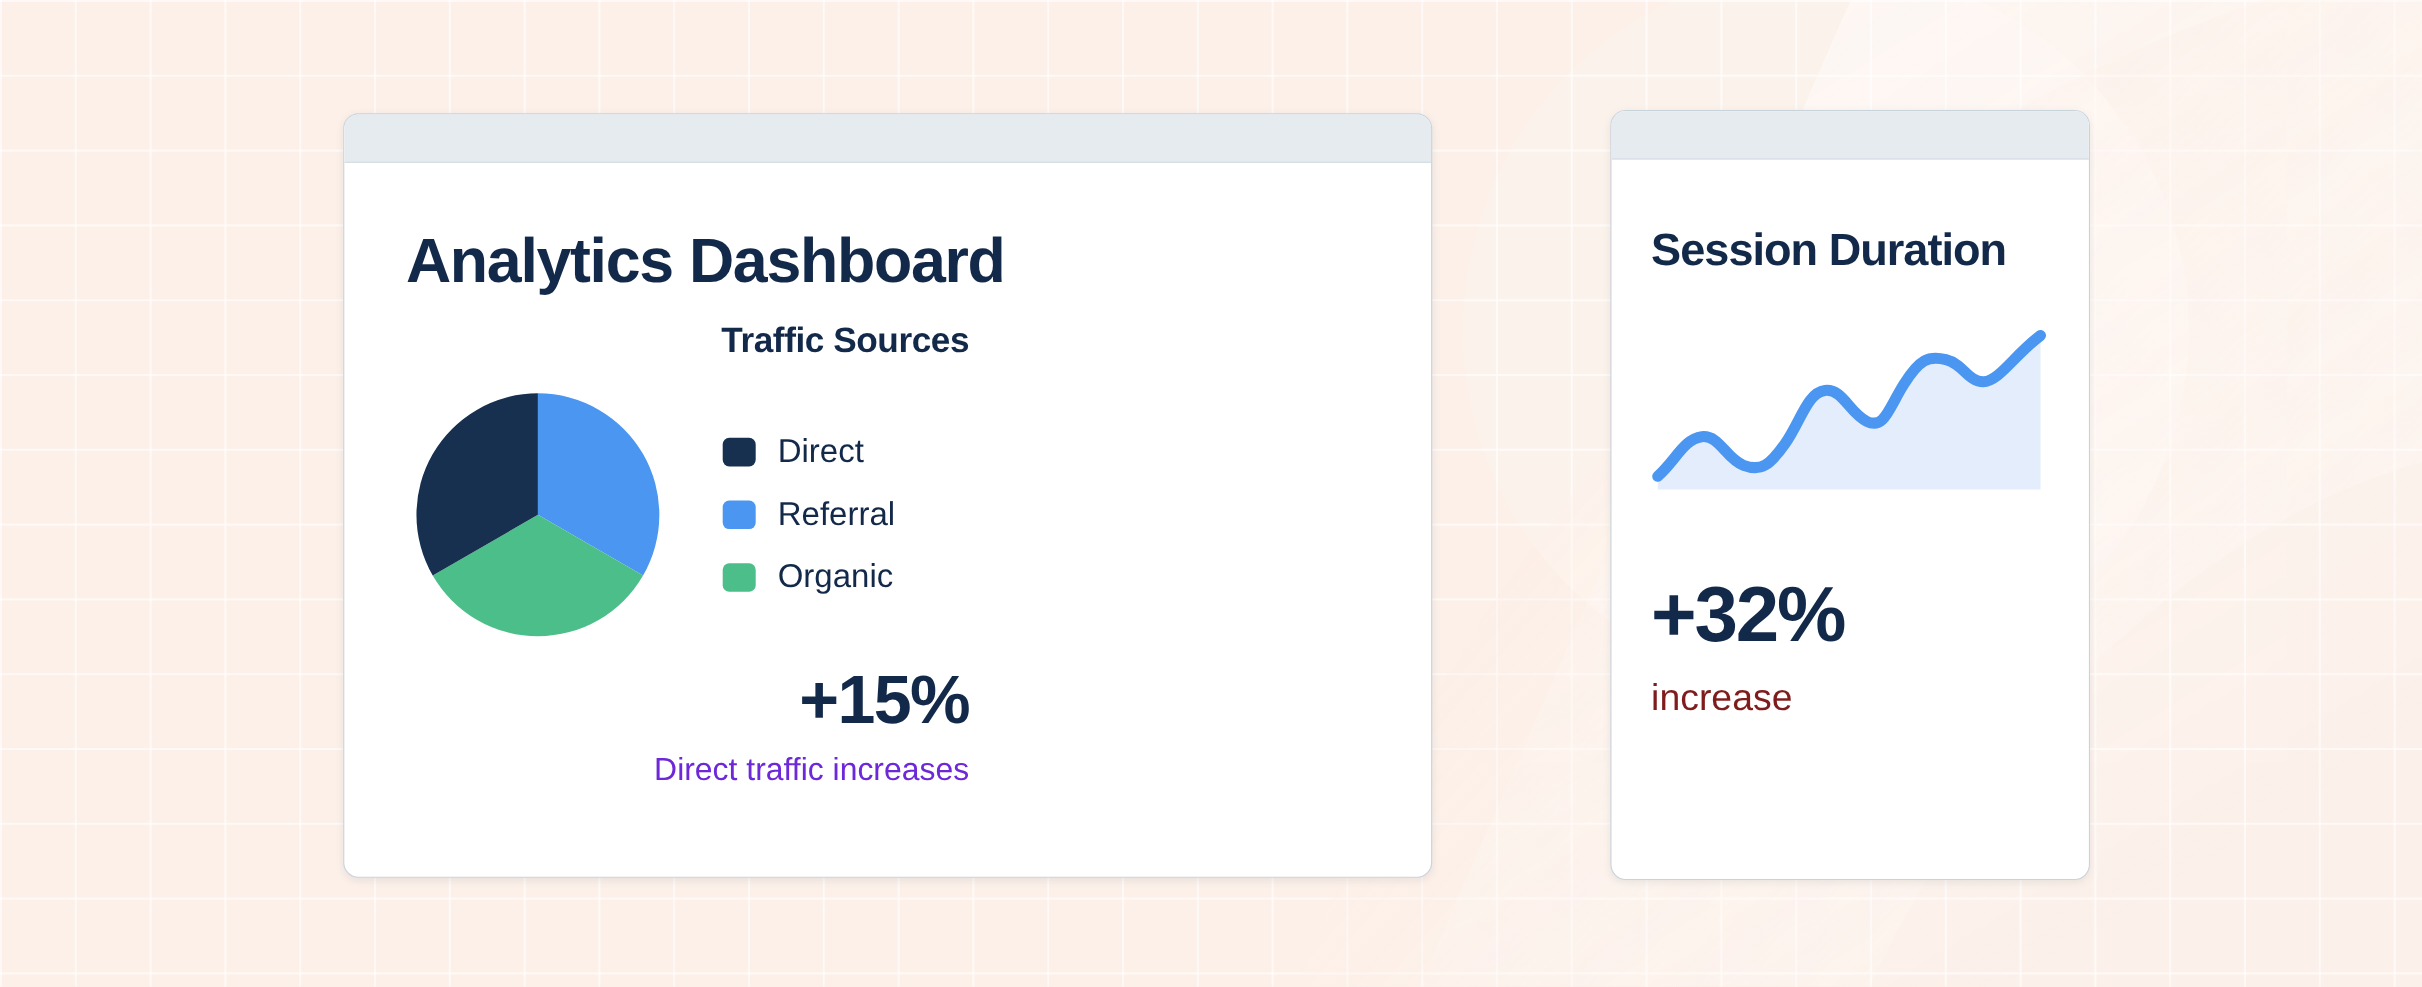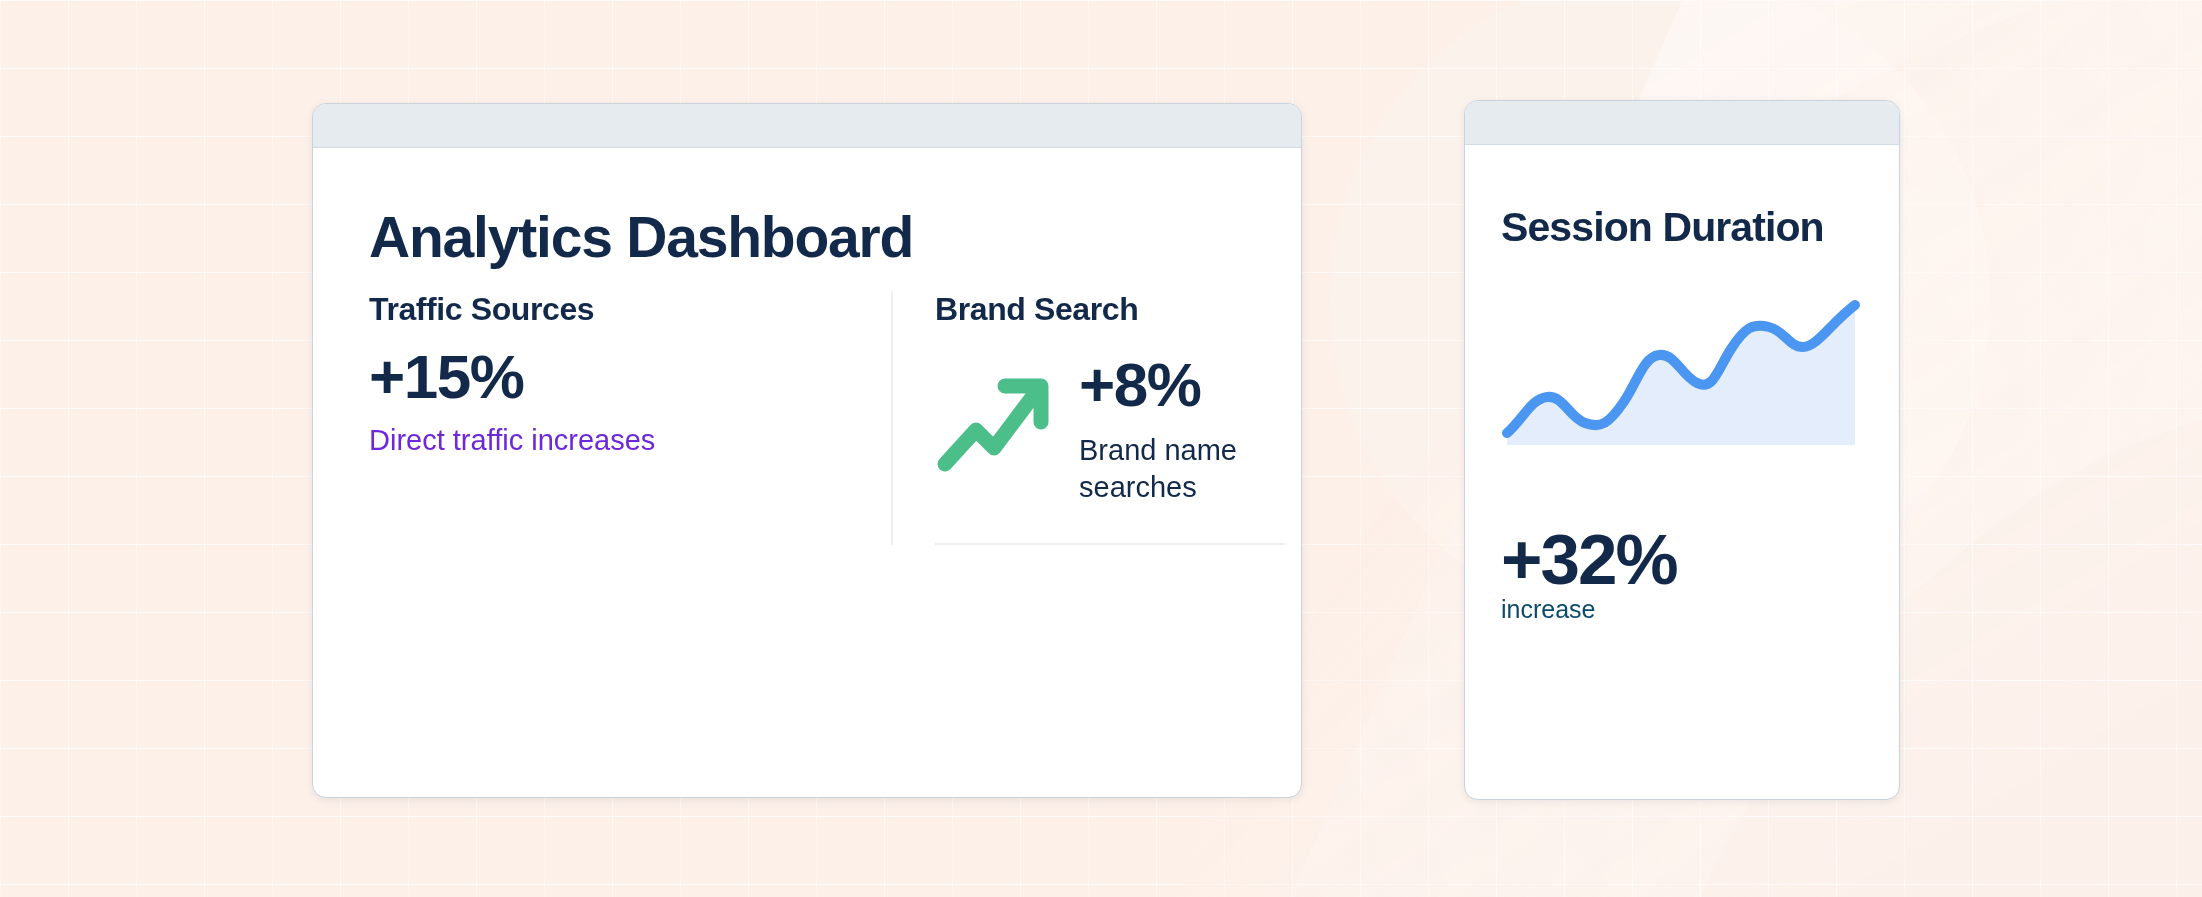--- a/index.html
+++ b/index.html
@@ -55,21 +55,21 @@
 
   
   #card-analytics { left:312px; top:103px; width:990px; height:695px; }
   #analytics-body { padding:34px 56px 0 56px; }
 
   #dashboard-title {
     font-size:57px; font-weight:700; color:#13294a;
     letter-spacing:-1.2px; line-height:1.06;
   }
 
-  #panels { display:flex; margin-top:24px; }
+  #panels { display:flex; margin-top:24px;text-align:right; }
 
   .panel-heading {
     font-size:32px; font-weight:700; color:#13294a;
     letter-spacing:-.4px;
   }
 
   #panel-traffic { width:512px; flex:0 0 auto; }
   #panel-brand  {
     flex:1 1 auto; padding-left:42px; margin-left:10px;
     border-left:2px solid #eef1f4;
@@ -113,21 +113,21 @@
   #session-title {
     font-size:41px; font-weight:700; color:#13294a;
     letter-spacing:-.9px;
   }
   #session-area-chart { margin-top:42px; width:364px; height:185px; display:block; }
   #session-stat { margin-top:46px; text-align:left; }
   #session-value {
     font-size:71px; font-weight:700; color:#13294a;
     letter-spacing:-2px; line-height:1;
   }
-  #session-caption { font-size:25px; color:#0c4a6e; }
+  #session-caption { font-size:34px; color:#7f1d1d; margin-top:20px; }
 </style>
 </head>
 <body>
 
 <div id="bg-grid"></div>
 
 <svg id="bg-watermark" viewBox="0 0 2202 897" preserveAspectRatio="none">
   <defs>
     <linearGradient id="wmGrad" x1="0" y1="0" x2="0.6" y2="1">
       <stop offset="0%" stop-color="#ffffff" stop-opacity="0.55"></stop>
@@ -150,47 +150,53 @@
 
     <div class="card-body" id="analytics-body">
 
       <h1 id="dashboard-title">Analytics Dashboard</h1>
 
       <div id="panels">
 
         <div id="panel-traffic">
           <h2 class="panel-heading">Traffic Sources</h2>
 
+          <div id="pie-row">
+
+            <svg id="pie-chart" viewBox="0 0 100 100">
+
+              <path d="M50 50 L50 4 A46 46 0 0 1 89.84 73 Z" fill="#4b96f0"></path>
+
+              <path d="M50 50 L89.84 73 A46 46 0 0 1 10.16 73 Z" fill="#4cbe8a"></path>
+
+              <path d="M50 50 L10.16 73 A46 46 0 0 1 50 4 Z" fill="#17304f"></path>
+            </svg>
+
+            <div id="pie-legend">
+              <div class="legend-row">
+                <span class="legend-swatch" style="background:#17304f"></span>
+                <span class="legend-label">Direct</span>
+              </div>
+              <div class="legend-row">
+                <span class="legend-swatch" style="background:#4b96f0"></span>
+                <span class="legend-label">Referral</span>
+              </div>
+              <div class="legend-row">
+                <span class="legend-swatch" style="background:#4cbe8a"></span>
+                <span class="legend-label">Organic</span>
+              </div>
+            </div>
+          </div>
 
           <div id="traffic-stat">
             <div class="stat-value">+15%</div>
             <div class="stat-caption">Direct traffic increases</div>
           </div>
         </div>
 
-        <div id="panel-brand">
-          <h2 class="panel-heading">Brand Search</h2>
-
-          <div id="brand-row">
-
-            <svg id="trend-arrow-icon" viewBox="0 0 122 108">
-              <g fill="none" stroke="#4cbe8a" stroke-width="15" stroke-linecap="round" stroke-linejoin="round">
-                <path d="M10 96 L41 62 L59 80 L104 20"></path>
-                <path d="M70 18 L106 18 L106 54"></path>
-              </g>
-            </svg>
-
-            <div id="brand-figures">
-              <div id="brand-value">+8%</div>
-              <div id="brand-caption">Brand name searches</div>
-            </div>
-          </div>
-
-          <div id="brand-divider"></div>
-        </div>
 
       </div>
     </div>
   </section>
 
   <section class="card" id="card-session">
     <div class="card-titlebar"></div>
 
     <div class="card-body" id="session-body">
 

